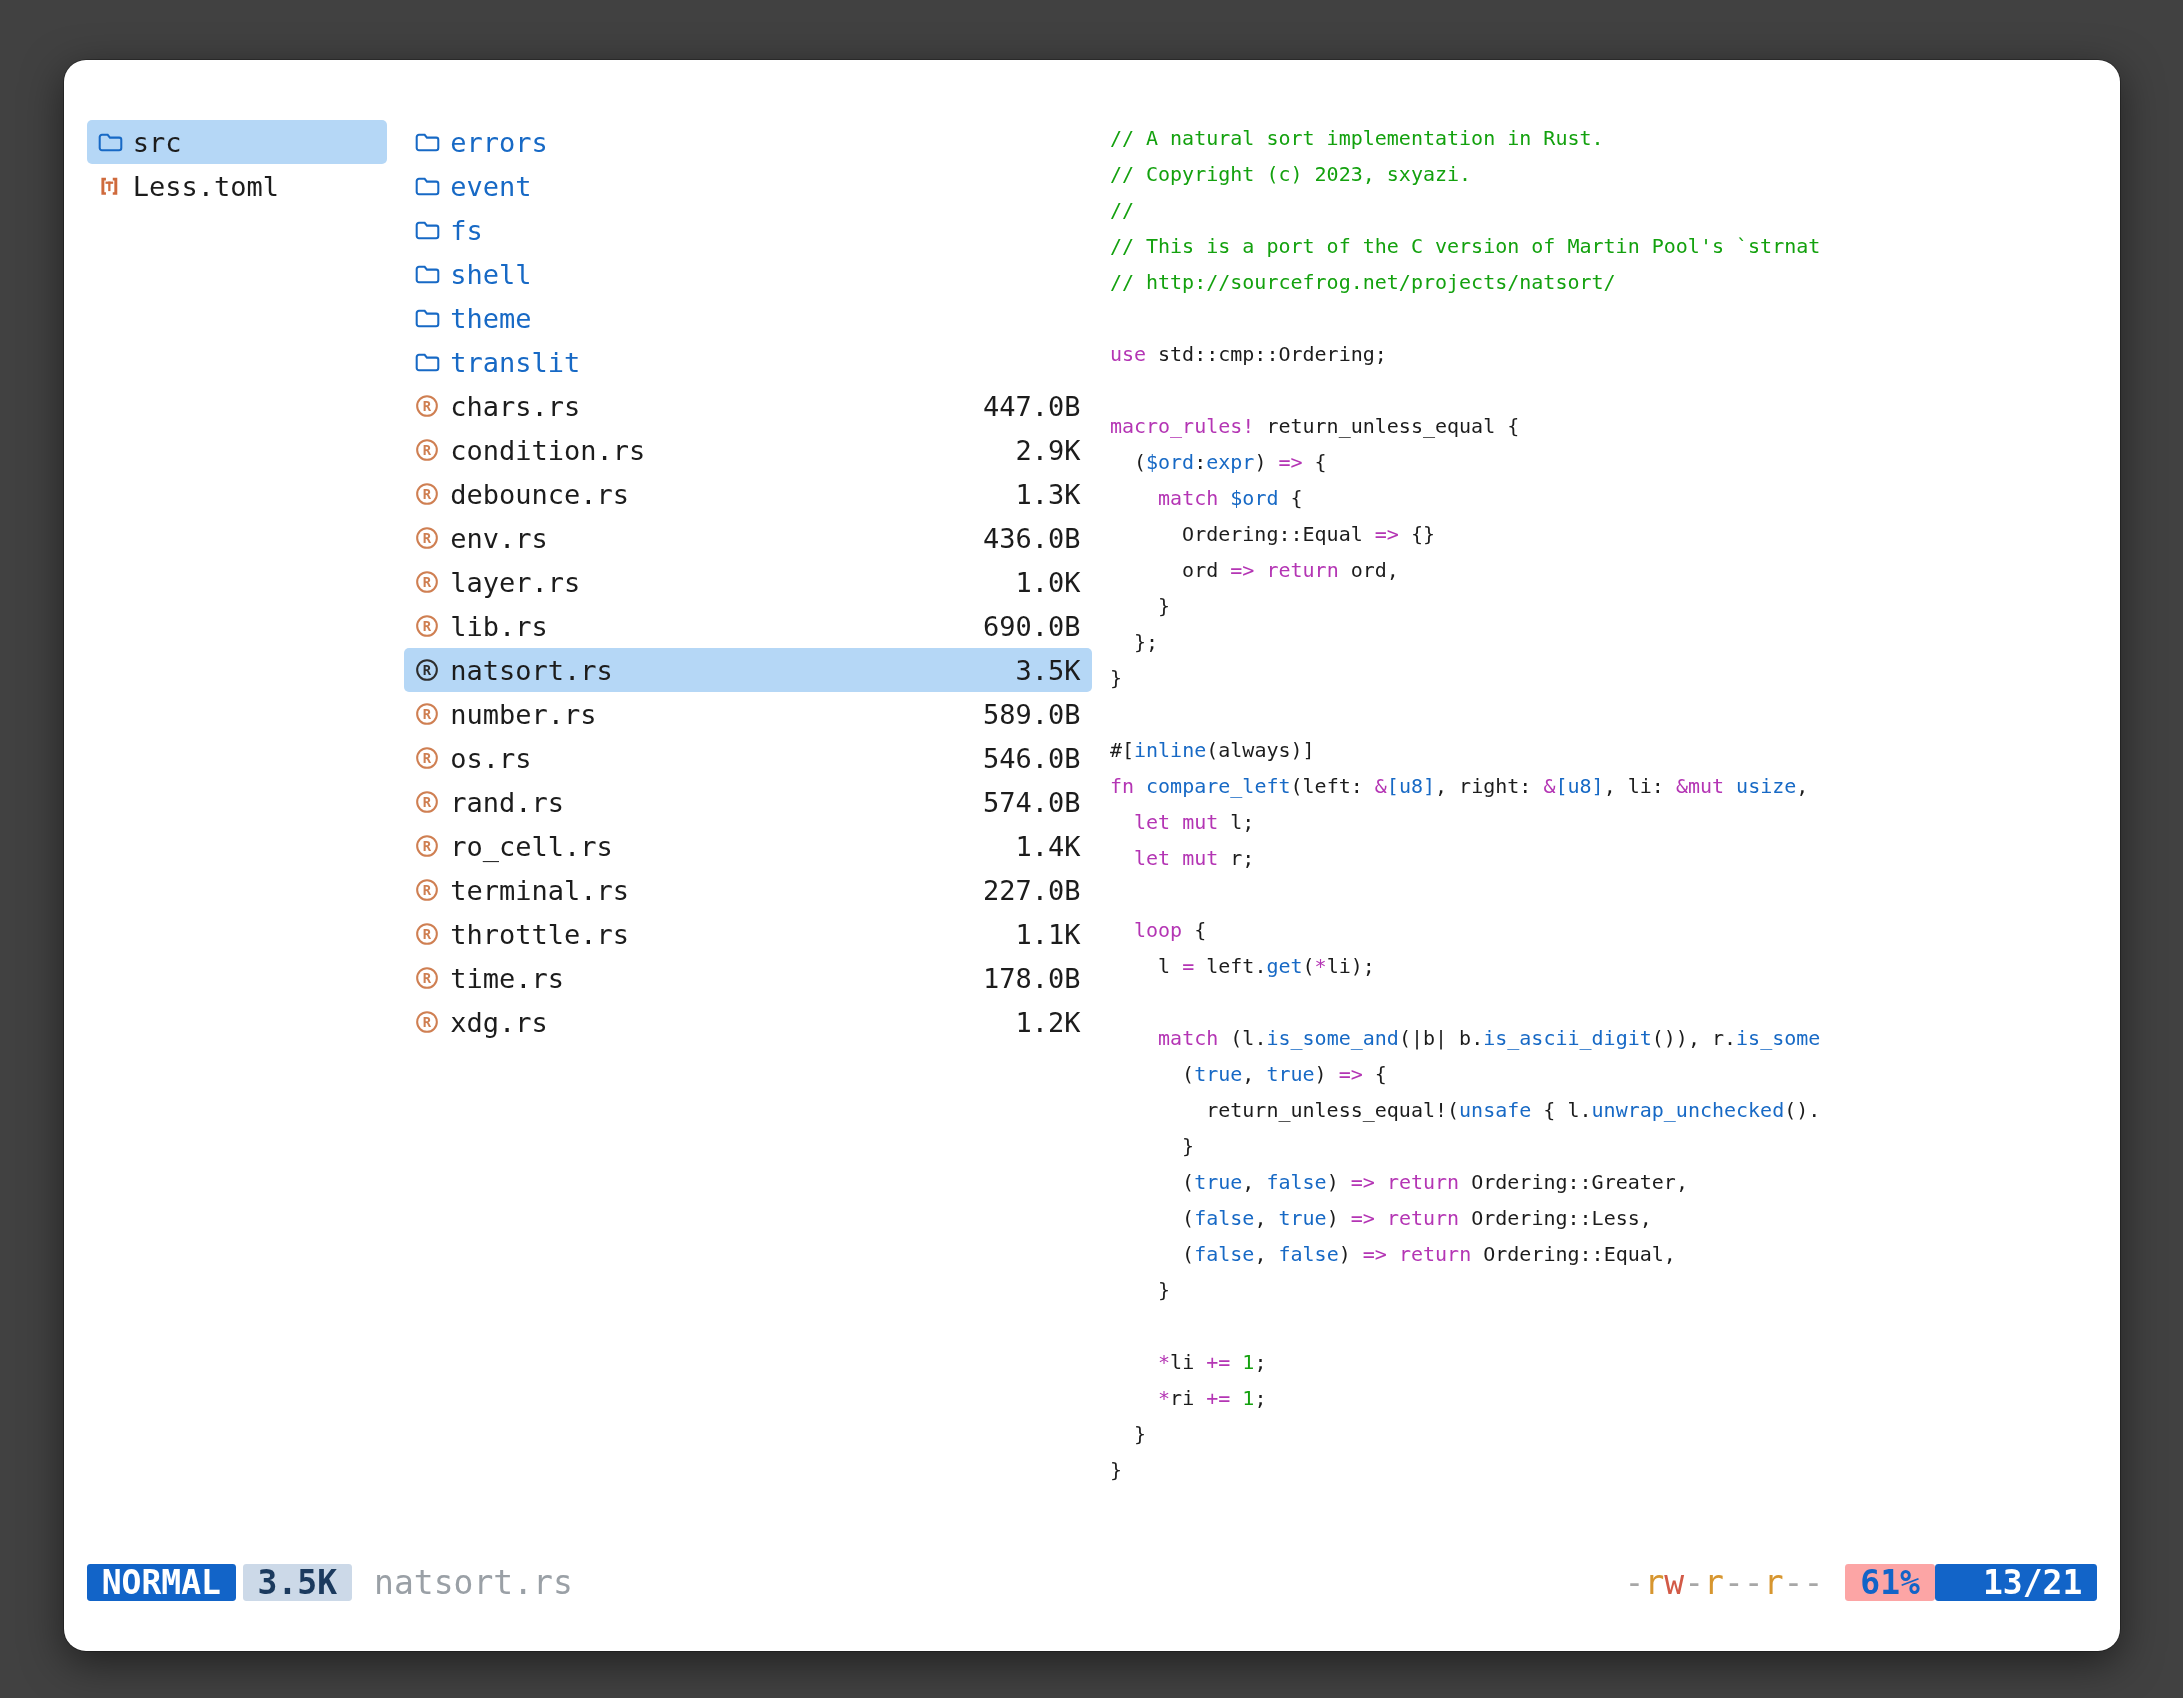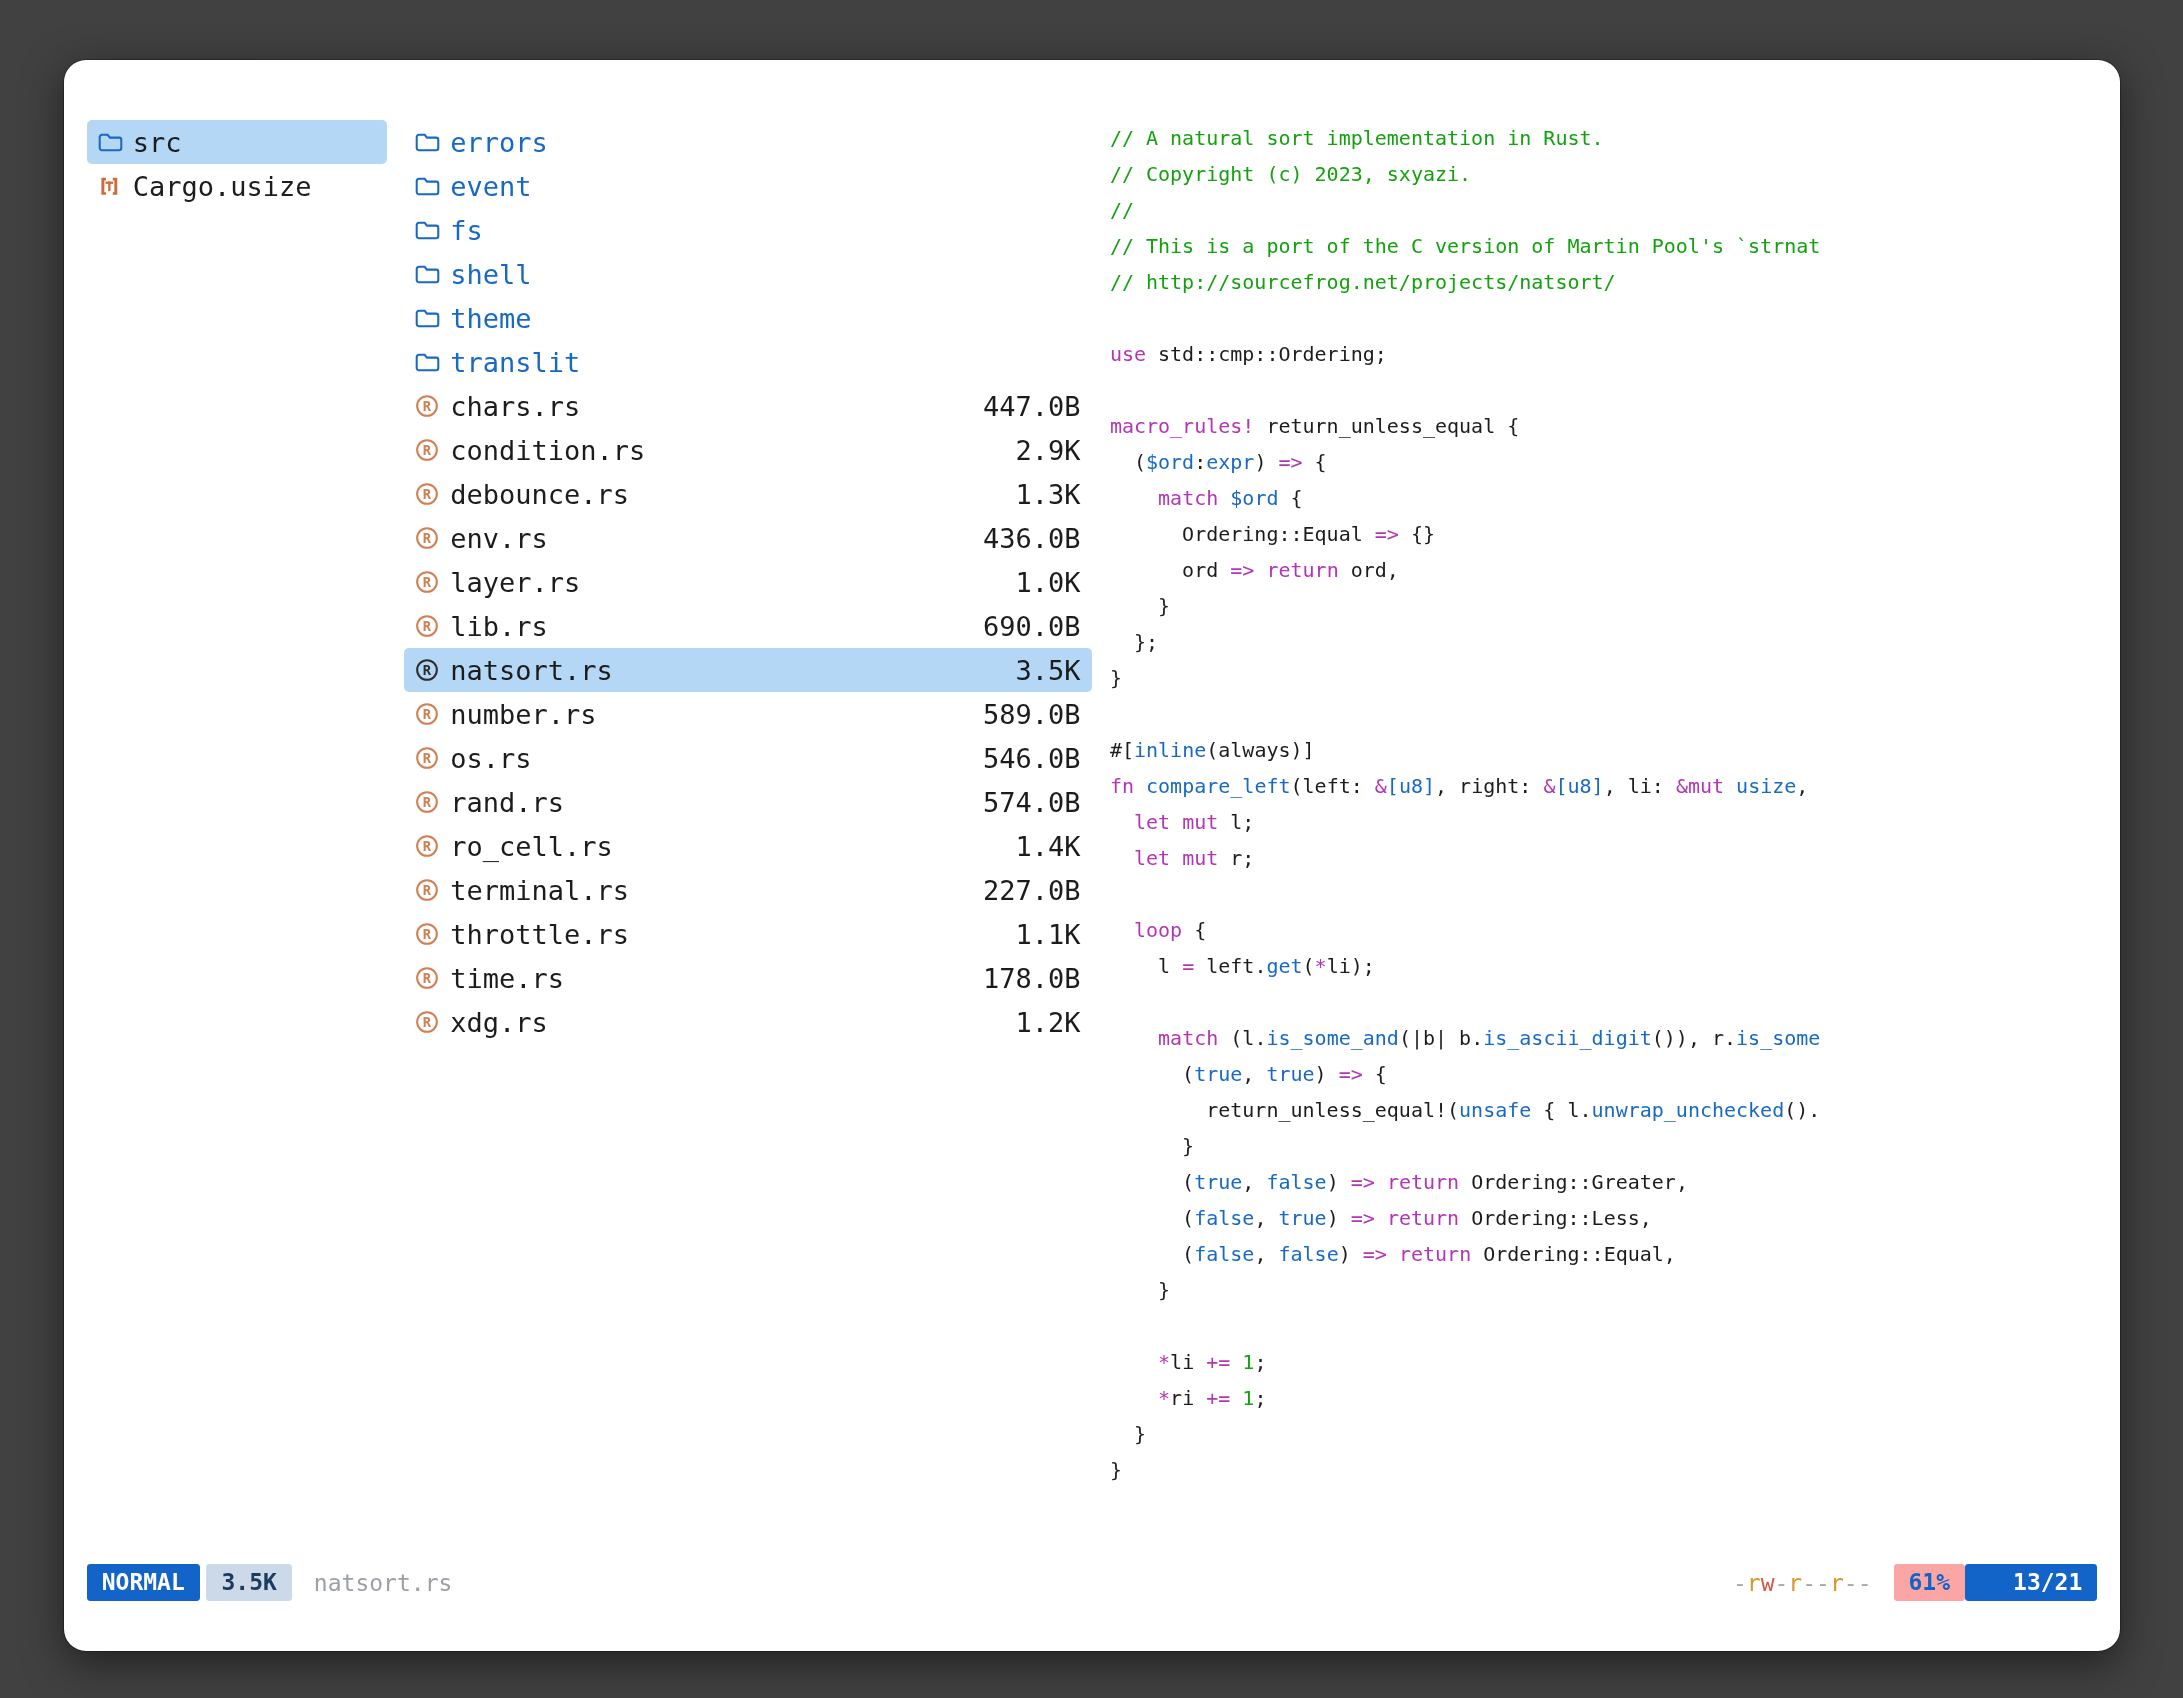--- a/index.html
+++ b/index.html
@@ -49,21 +49,21 @@
   }
   .tok-d{color:#1c1c1c;}
   .tok-c{color:var(--comment-green,#13a10e);}
   .tok-k{color:var(--keyword-magenta,#b435b4);}
   .tok-b{color:var(--token-blue,#1769c5);}
   .tok-g{color:var(--number-green,#13a10e);}
 
   .statusbar{
     position:absolute;left:22.7px;right:22.7px;bottom:50px;height:37px;
     display:flex;align-items:center;justify-content:space-between;
-    font-size:23px;
+    font-size:33px;
   }
   .status-left,.status-right{display:flex;align-items:center;}
   .chip{
     height:37px;line-height:37px;padding:0 15px;border-radius:3.4px;
     font-weight:bold;white-space:pre;
   }
   .chip.mode{background:var(--accent,#1264c8);color:#ffffff;}
   .chip.size-badge{background:#ccd9e8;color:#1b3a5e;margin-left:6.7px;}
   .filename{color:var(--filename-gray,#9aa0a6);margin-left:22px;white-space:pre;}
   .perms{white-space:pre;margin-right:22px;letter-spacing:0;}
@@ -80,21 +80,21 @@
   <div class="panes">
     <div class="pane parent" id="parent-pane">
         <div class="row selected"><span class="icon folder-icon"><svg width="25" height="21" viewBox="0 0 22 18">
               <path d="M1.5 4.2 a2 2 0 0 1 2 -2 h5 l2 2.5 h8.2 a1.8 1.8 0 0 1 1.8 1.8 v7.3 a2 2 0 0 1 -2 2 h-15 a2 2 0 0 1 -2 -2 Z" fill="none" stroke="currentColor" stroke-width="1.8"></path>
             </svg></span><span class="name dir">src</span></div>
         <div class="row"><span class="icon toml-icon"><svg width="22.7" height="22.7" viewBox="0 0 20 20">
               <path d="M3 2.5 h4 v2.3 H5.6 v10.4 H7 v2.3 H3 Z" fill="currentColor"></path>
               <path d="M17 2.5 h-4 v2.3 h1.4 v10.4 H13 v2.3 h4 Z" fill="currentColor"></path>
               <rect x="6.6" y="5.8" width="6.8" height="2" fill="currentColor"></rect>
               <rect x="9" y="5.8" width="2" height="8.4" fill="currentColor"></rect>
-            </svg></span><span class="name">Cargo.usize</span></div>
+            </svg></span><span class="name">Less.toml</span></div>
       </div>
     <div class="pane current" id="current-pane">
         <div class="row"><span class="icon folder-icon"><svg width="25" height="21" viewBox="0 0 22 18">
               <path d="M1.5 4.2 a2 2 0 0 1 2 -2 h5 l2 2.5 h8.2 a1.8 1.8 0 0 1 1.8 1.8 v7.3 a2 2 0 0 1 -2 2 h-15 a2 2 0 0 1 -2 -2 Z" fill="none" stroke="currentColor" stroke-width="1.8"></path>
             </svg></span><span class="name dir">errors</span></div>
         <div class="row"><span class="icon folder-icon"><svg width="25" height="21" viewBox="0 0 22 18">
               <path d="M1.5 4.2 a2 2 0 0 1 2 -2 h5 l2 2.5 h8.2 a1.8 1.8 0 0 1 1.8 1.8 v7.3 a2 2 0 0 1 -2 2 h-15 a2 2 0 0 1 -2 -2 Z" fill="none" stroke="currentColor" stroke-width="1.8"></path>
             </svg></span><span class="name dir">event</span></div>
         <div class="row"><span class="icon folder-icon"><svg width="25" height="21" viewBox="0 0 22 18">
               <path d="M1.5 4.2 a2 2 0 0 1 2 -2 h5 l2 2.5 h8.2 a1.8 1.8 0 0 1 1.8 1.8 v7.3 a2 2 0 0 1 -2 2 h-15 a2 2 0 0 1 -2 -2 Z" fill="none" stroke="currentColor" stroke-width="1.8"></path>

